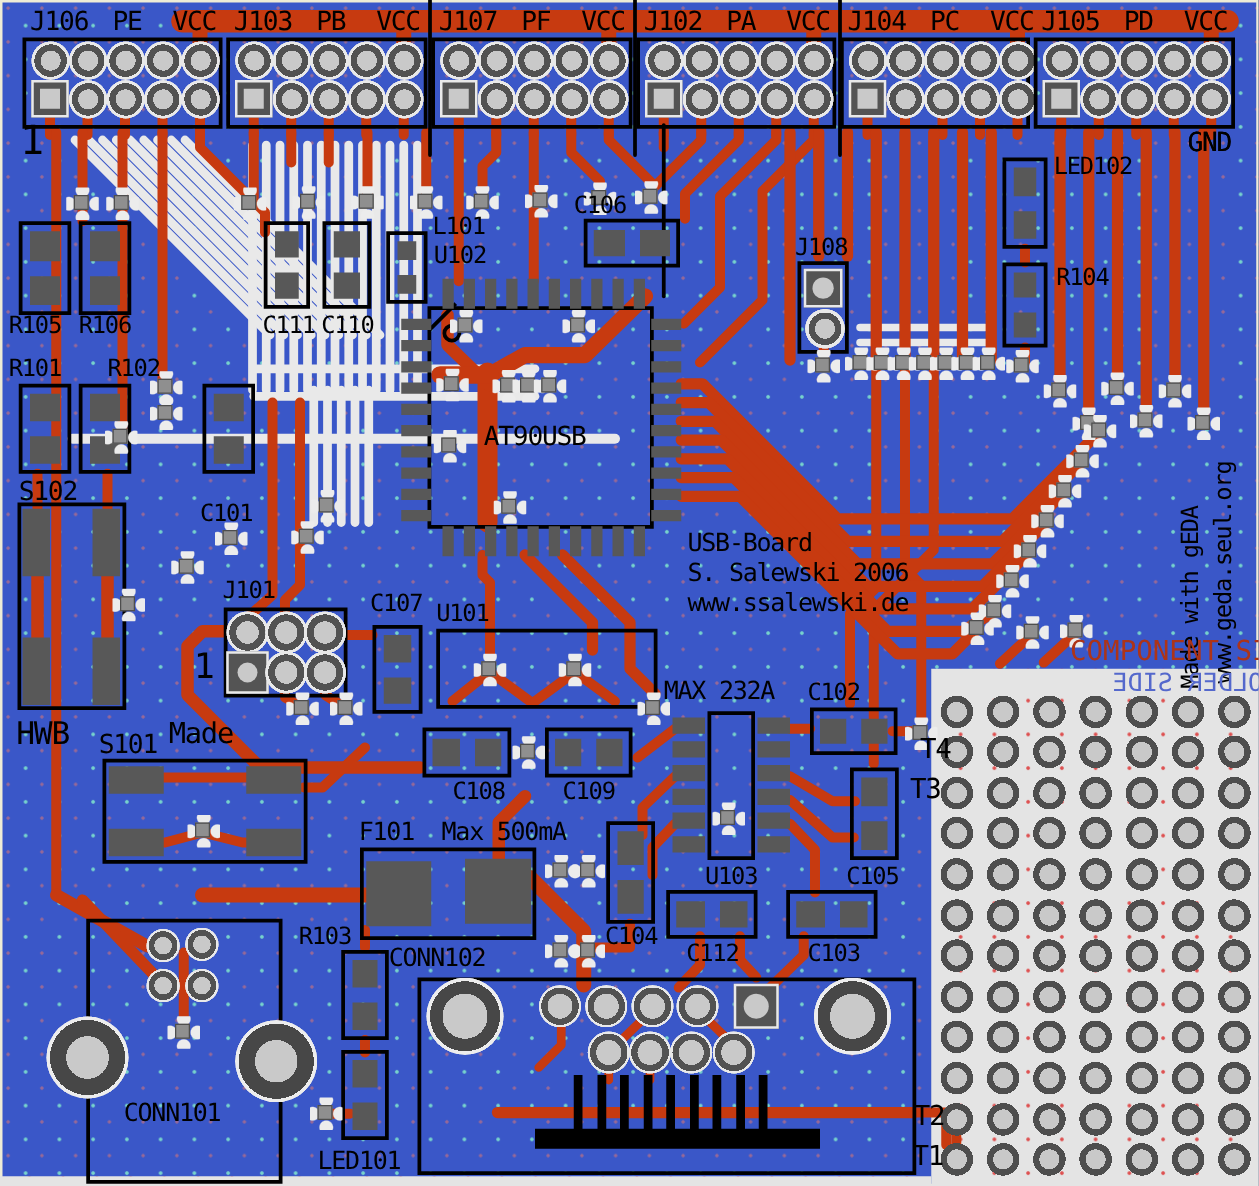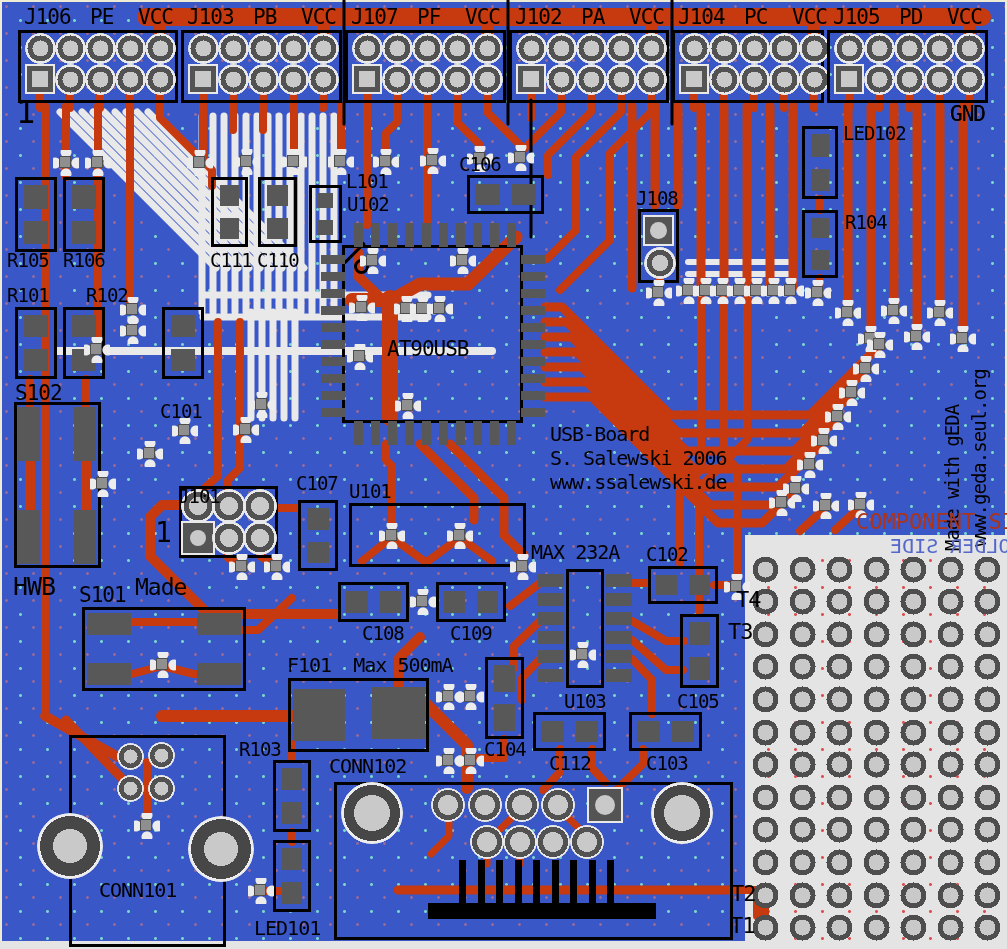--- a/index.html
+++ b/index.html
@@ -653,40 +653,40 @@
       <div class="lbl" style="left:347px;top:195px;font-size:19px;">U102</div>
       <div class="lbl" style="left:210px;top:251px;font-size:19px;">C111</div>
       <div class="lbl" style="left:257px;top:251px;font-size:19px;">C110</div>
       <div class="lbl" style="left:7px;top:251px;font-size:19px;">R105</div>
       <div class="lbl" style="left:63px;top:251px;font-size:19px;">R106</div>
       <div class="lbl" style="left:7px;top:286px;font-size:19px;">R101</div>
       <div class="lbl" style="left:86px;top:286px;font-size:19px;">R102</div>
       <div class="lbl" style="left:15px;top:382px;font-size:21px;">S102</div>
       <div class="lbl" style="left:160px;top:402px;font-size:19px;">C101</div>
       <div class="lbl" style="left:387px;top:338px;font-size:21px;">AT90USB</div>
-      <div class="lbl" style="left:178px;top:463px;font-size:19px;margin-top:24px;">J101</div>
+      <div class="lbl" style="left:178px;top:463px;font-size:19px;">J101</div>
       <div class="lbl" style="left:13px;top:574px;font-size:25px;">HWB</div>
       <div class="lbl" style="left:79px;top:584px;font-size:21px;">S101</div>
       <div class="lbl" style="left:135px;top:575px;font-size:23px;">Made</div>
       <div class="lbl" style="left:296px;top:474px;font-size:19px;">C107</div>
       <div class="lbl" style="left:349px;top:482px;font-size:19px;">U101</div>
       <div class="lbl" style="left:362px;top:624px;font-size:19px;">C108</div>
       <div class="lbl" style="left:450px;top:624px;font-size:19px;">C109</div>
       <div class="lbl" style="left:531px;top:542px;font-size:20px;">MAX 232A</div>
       <div class="lbl" style="left:646px;top:545px;font-size:19px;">C102</div>
       <div class="lbl" style="left:736px;top:588px;font-size:22px;">T4</div>
       <div class="lbl" style="left:728px;top:620px;font-size:22px;">T3</div>
       <div class="lbl" style="left:564px;top:692px;font-size:19px;">U103</div>
       <div class="lbl" style="left:677px;top:692px;font-size:19px;">C105</div>
       <div class="lbl" style="left:484px;top:740px;font-size:19px;">C104</div>
       <div class="lbl" style="left:549px;top:754px;font-size:19px;">C112</div>
       <div class="lbl" style="left:646px;top:754px;font-size:19px;">C103</div>
       <div class="lbl" style="left:287px;top:655px;font-size:20px;">F101  Max 500mA</div>
       <div class="lbl" style="left:239px;top:740px;font-size:19px;">R103</div>
-      <div class="lbl" style="left:329px;top:756px;font-size:20px;">CONN102</div>
+      <div class="lbl" style="left:311px;top:756px;font-size:20px;">CONN102</div>
       <div class="lbl" style="left:99px;top:880px;font-size:20px;">CONN101</div>
       <div class="lbl" style="left:254px;top:918px;font-size:20px;">LED101</div>
       <div class="lbl" style="left:731px;top:882px;font-size:22px;">T2</div>
       <div class="lbl" style="left:730px;top:914px;font-size:22px;">T1</div>
       <div class="lbl" style="left:16px;top:96px;font-size:32px;">1</div>
       <div class="lbl" style="left:155px;top:518px;font-size:28px;">1</div>
     </div>
 
   <div class="lbl" style="left:550px;top:424px;font-size:20px;">USB-Board</div>
   <div class="lbl" style="left:550px;top:448px;font-size:20px;">S. Salewski 2006</div>

